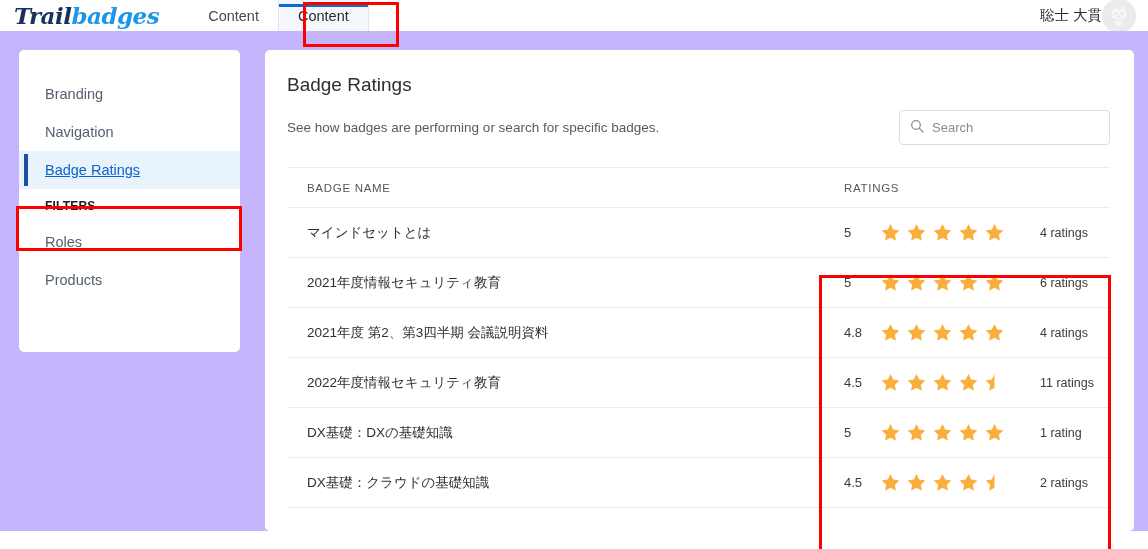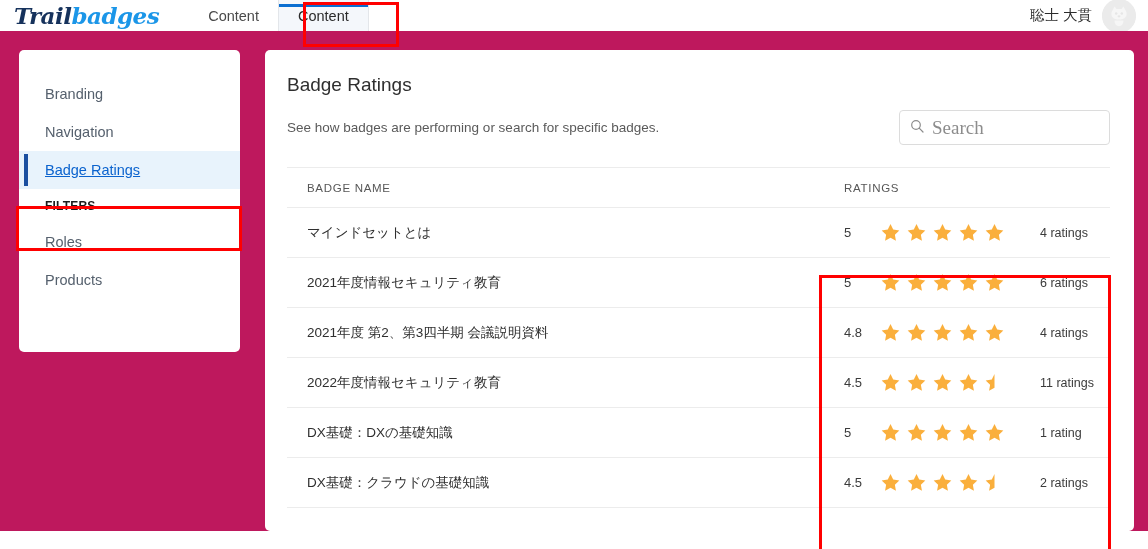--- a/index.html
+++ b/index.html
@@ -69,21 +69,20 @@
     left: 0; right: 0; top: 4px;
     height: 3px;
     background: #0a6ed1;
   }
 
   .user-area {
     margin-left: auto;
     display: flex;
     align-items: center;
     padding-right: 12px;
-    gap: 10px;
   }
   .user-name {
     font-size: 14.5px;
     color: #2b2b2b;
     white-space: nowrap;
   }
   .avatar {
     width: 34px;
     height: 34px;
     border-radius: 50%;
@@ -91,21 +90,21 @@
     position: relative;
     overflow: hidden;
     flex: 0 0 auto;
   }
   .avatar svg { display: block; }
 
   
   .page {
     position: relative;
     height: 500px;
-    background: #be185d;
+    background: #c4b5fd;
     display: flex;
     padding: 19px 14px 0 19px;
     gap: 25px;
   }
 
   
   .sidebar {
     width: 221px;
     flex: 0 0 221px;
     background: #ffffff;
@@ -176,23 +175,23 @@
     border-radius: 4px;
     display: flex;
     align-items: center;
     padding: 0 10px;
     gap: 8px;
     background: #fff;
   }
   .search-box input {
     border: none;
     outline: none;
-    font-size: 19px;
+    font-size: 13px;
     color: #3a3a3a;
-    font-family: Liberation Serif, serif;
+    font-family: Liberation Sans, sans-serif;
     width: 100%;
     background: transparent;
   }
   .search-box input::placeholder { color: #8c8c8c; }
 
   
   .tbl { width: 100%; border-collapse: collapse; margin-top: 22px; }
   .tbl th {
     text-align: left;
     font-size: 11.5px;

